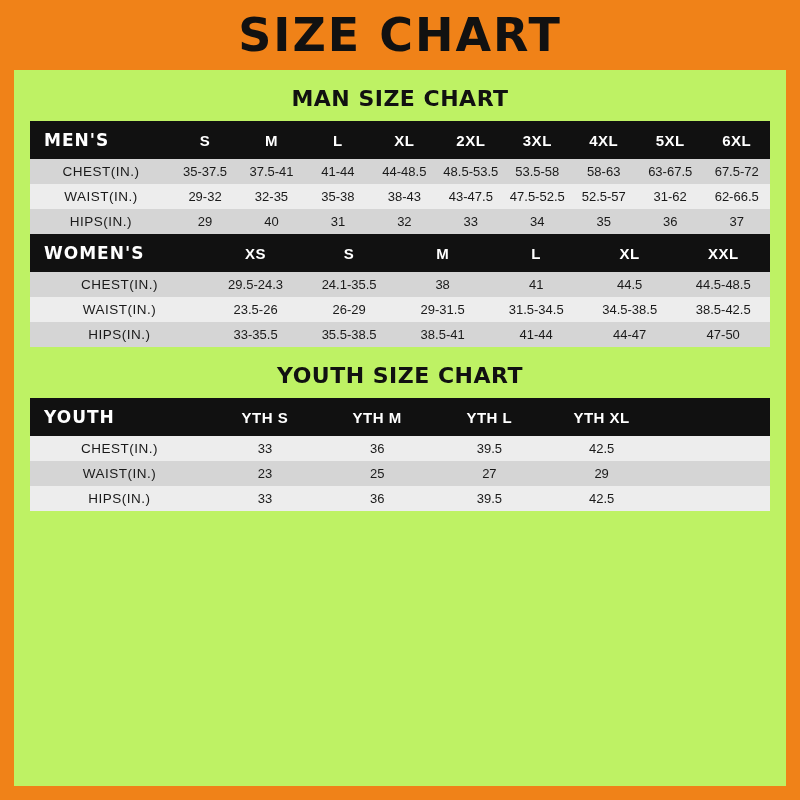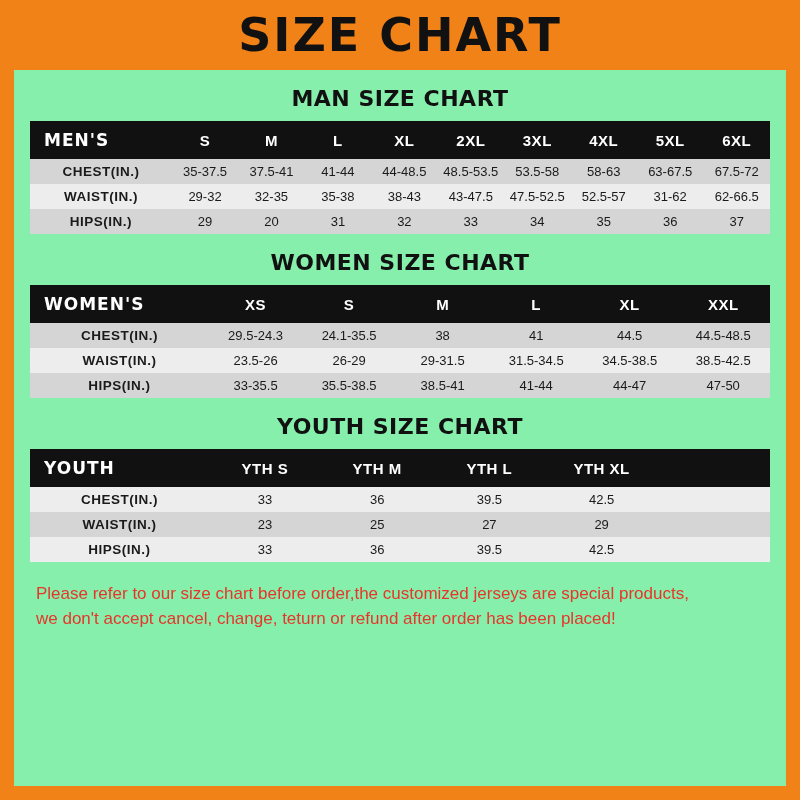--- a/index.html
+++ b/index.html
@@ -10,21 +10,21 @@
     width: 800px;
     height: 800px;
     background: #ffffff;
     font-family: "Liberation Sans", sans-serif;
     overflow: hidden;
   }
   .page {
     position: relative;
     width: 800px;
     height: 800px;
-    background: #86efac;
+    background: #bef264;
     box-sizing: border-box;
     border-left: 14px solid #F08218;
     border-right: 14px solid #F08218;
   }
   .header-bar {
     height: 70px;
     background: #F08218;
     display: flex;
     align-items: center;
     justify-content: center;
@@ -74,21 +74,21 @@
     letter-spacing: 0.5px;
   }
   table.size-table thead th.rowlabel {
     text-align: left;
     padding-left: 14px;
     font-size: 17px;
     font-family: "DejaVu Sans", sans-serif;
     letter-spacing: 1px;
   }
   table.size-table tbody td.rowlabel {
-    font-weight: bold;
+    font-weight: normal;
     letter-spacing: 0.5px;
     font-size: 13.5px;
   }
   tr.band-dark td {
     background: #d5d5d5;
   }
   tr.band-light td {
     background: #ededed;
   }
   .men thead th.rowlabel { font-size: 17px; }
@@ -158,33 +158,32 @@
           <td>38-43</td>
           <td>43-47.5</td>
           <td>47.5-52.5</td>
           <td>52.5-57</td>
           <td>31-62</td>
           <td>62-66.5</td>
         </tr>
         <tr class="band-dark">
           <td class="rowlabel">HIPS(IN.)</td>
           <td>29</td>
-          <td>20</td>
+          <td>40</td>
           <td>31</td>
           <td>32</td>
           <td>33</td>
           <td>34</td>
           <td>35</td>
           <td>36</td>
           <td>37</td>
         </tr>
       </tbody>
     </table>
 
-    <div class="section-title">WOMEN SIZE CHART</div>
     <table class="size-table women">
       <thead>
         <tr>
           <th class="rowlabel" style="width:22%">WOMEN'S</th>
           <th>XS</th>
           <th>S</th>
           <th>M</th>
           <th>L</th>
           <th>XL</th>
           <th>XXL</th>
@@ -254,21 +253,17 @@
           <td class="rowlabel">HIPS(IN.)</td>
           <td>33</td>
           <td>36</td>
           <td>39.5</td>
           <td>42.5</td>
           <td></td>
         </tr>
       </tbody>
     </table>
 
-    <div class="footer-note">
-      <div>Please refer to our size chart before order,the customized jerseys are special products,</div>
-      <div>we don't accept cancel, change, teturn or refund after order has been placed!</div>
-    </div>
 
   </div>
 
   <div class="bottom-strip"></div>
 </div>
 
 </body></html>

